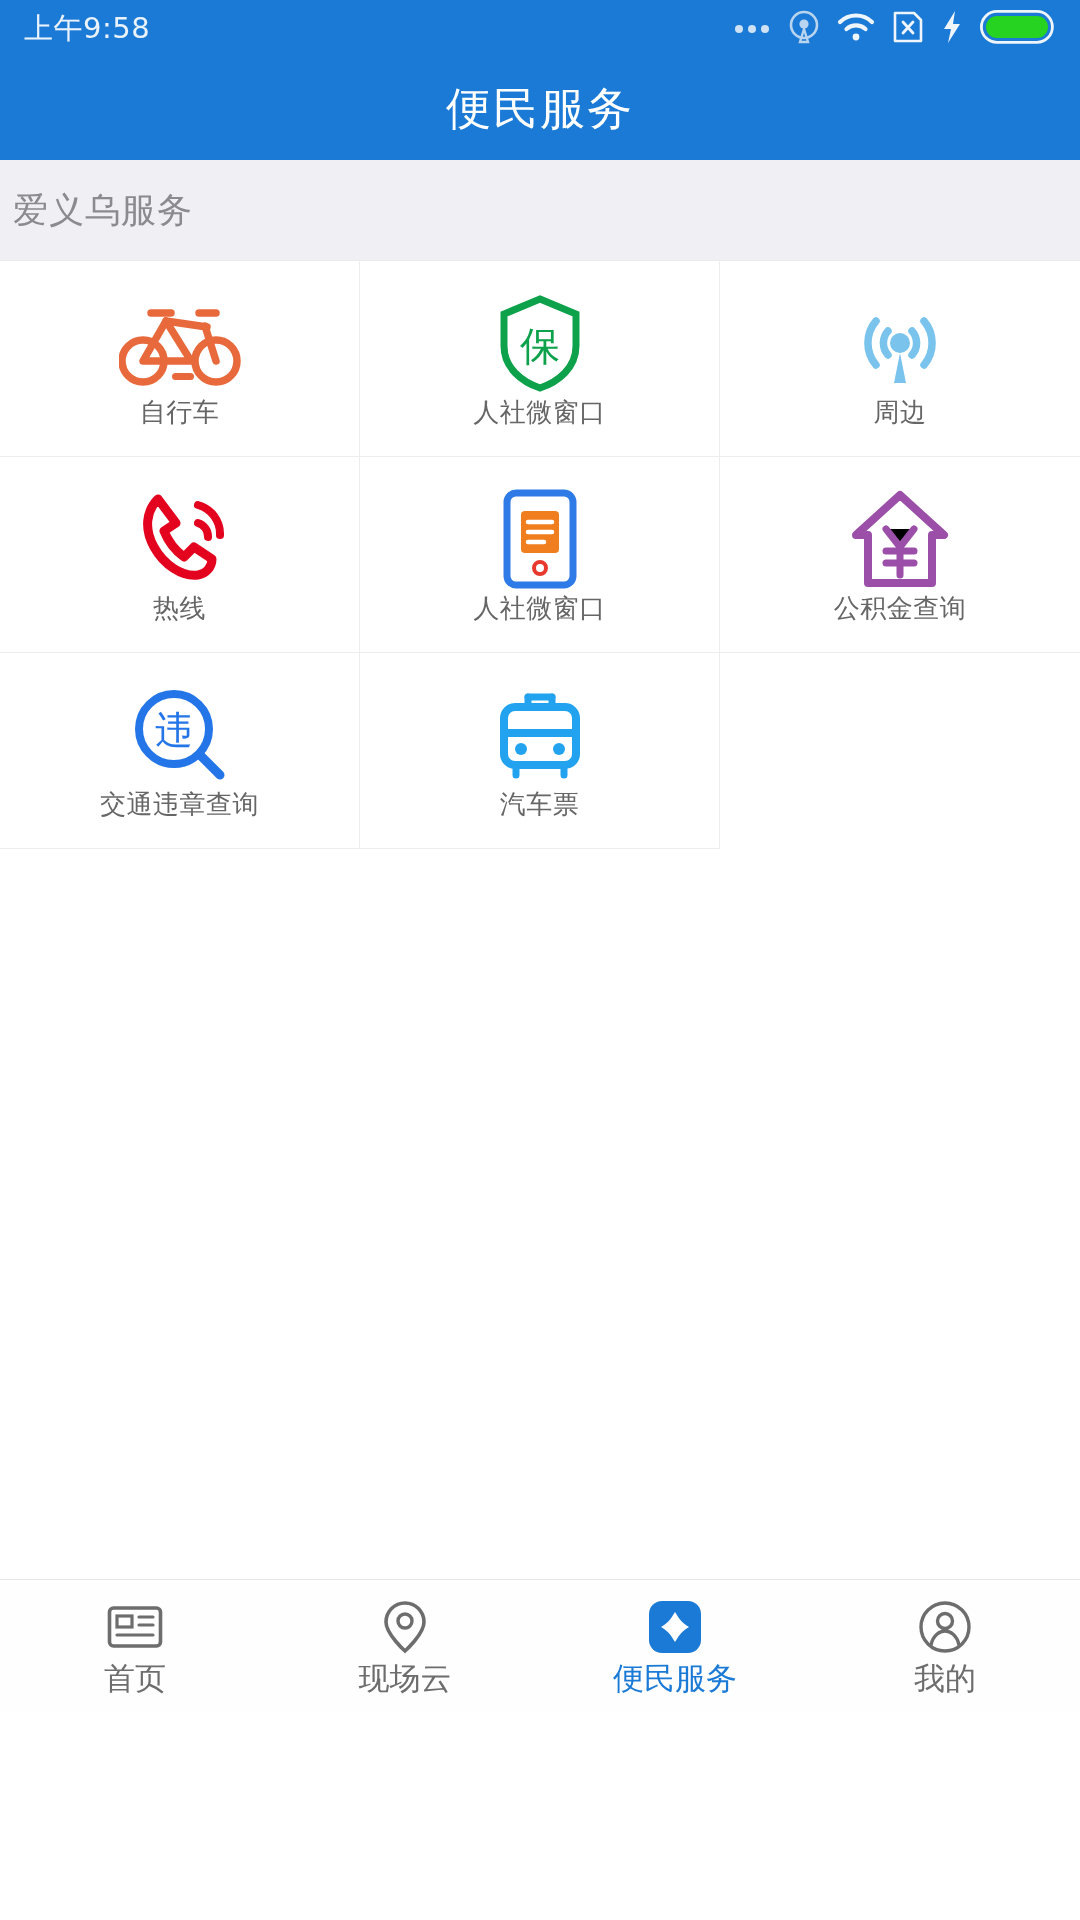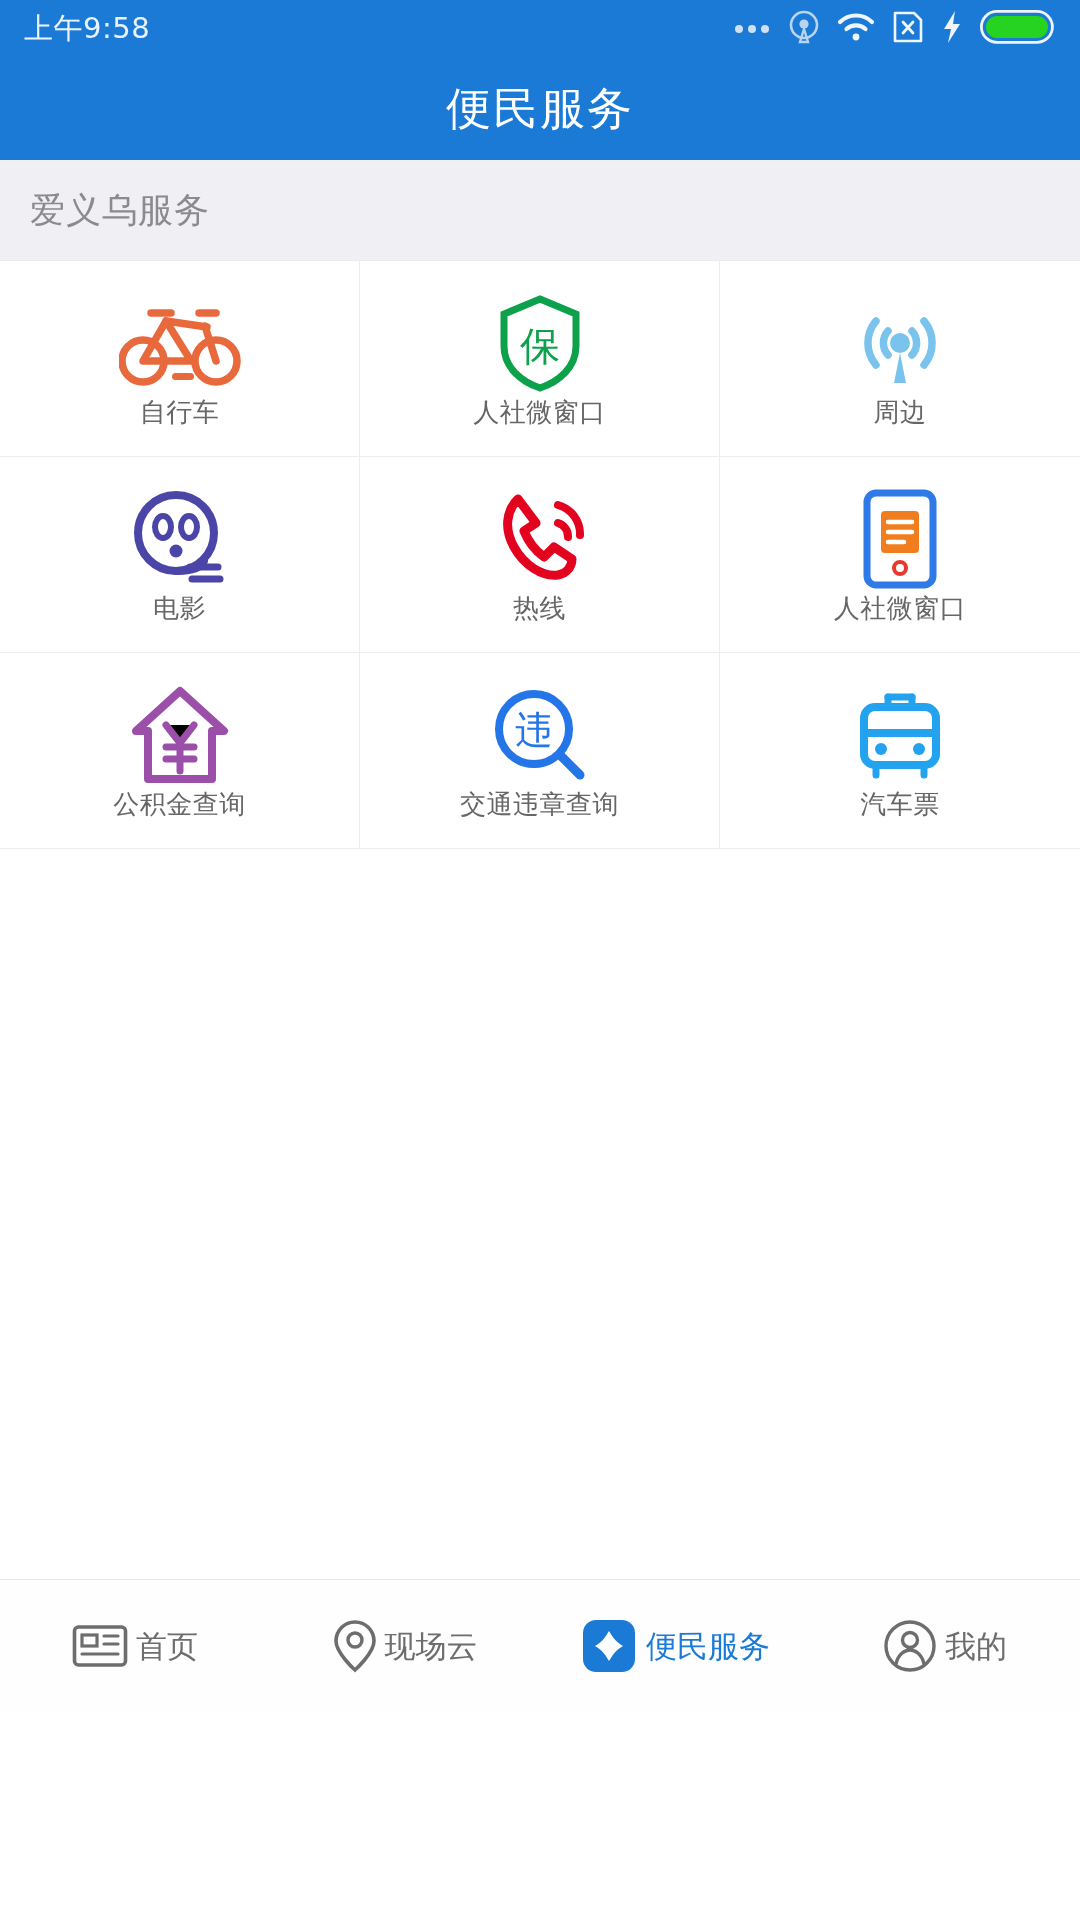--- a/index.html
+++ b/index.html
@@ -25,21 +25,21 @@
   
   .titlebar {
     height:102px; background:#1B7AD6; flex:0 0 auto;
     display:flex; align-items:center; justify-content:center;
   }
   .titlebar h1 { color:#fff; font-size:45px; font-weight:400; letter-spacing:2px; }
 
   
   .section-head {
     height:100px; background:#f0eff3; flex:0 0 auto;
-    display:flex; align-items:center; padding-left:30px;
+    display:flex; align-items:center; padding-left:13px;
   }
   .section-head span { color:#8a8a8f; font-size:35px; font-weight:400; letter-spacing:1px; }
 
   
   .grid {
     flex:0 0 auto; background:#fff;
     display:grid; grid-template-columns:repeat(3,1fr);
     border-top:1px solid #ebebeb;
   }
   .cell {
@@ -53,21 +53,21 @@
   .cell .lbl { margin-top:6px; font-size:26px; color:#666666; letter-spacing:0.5px; line-height:1; }
 
   .filler { flex:1 1 auto; background:#fff; }
 
   
   .tabbar {
     flex:0 0 auto; height:133px; background:#fefefe;
     border-top:1px solid #e6e6e6;
     display:grid; grid-template-columns:repeat(4,1fr);
   }
-  .tab { display:flex; flex-direction:row; align-items:center; justify-content:center; gap:8px; }
+  .tab { display:flex; flex-direction:column; align-items:center; justify-content:center; gap:8px; }
   .tab .ticon { height:56px; display:flex; align-items:center; justify-content:center; }
   .tab .tlabel { font-size:31px; color:#6d6d6d; line-height:1; }
   .tab.active .tlabel { color:#1B7AD6; }
 </style>
 </head>
 <body>
 
 <div class="phone">
 
   <div class="statusbar">
@@ -159,34 +159,20 @@
             <path d="M36 60 A18 18 0 0 1 36 36"></path>
             <path d="M60 60 A18 18 0 0 0 60 36"></path>
           </g>
           <circle cx="48" cy="48" r="10" fill="#79C3EC"></circle>
           <path d="M48 58 L42 88 L54 88 Z" fill="#79C3EC"></path>
         </svg>
       </div>
       <div class="lbl">周边</div>
     </div>
 
-    <div class="cell">
-      <div class="ico">
-        <svg width="96" height="100" viewBox="0 0 96 100">
-          <circle cx="44" cy="44" r="38" fill="none" stroke="#4B45A8" stroke-width="8"></circle>
-          <ellipse cx="31" cy="38" rx="8" ry="11" fill="none" stroke="#4B45A8" stroke-width="6"></ellipse>
-          <ellipse cx="57" cy="38" rx="8" ry="11" fill="none" stroke="#4B45A8" stroke-width="6"></ellipse>
-          <circle cx="44" cy="62" r="6.5" fill="#4B45A8"></circle>
-          <path d="M44 82 Q68 82 72 72" fill="none" stroke="#4B45A8" stroke-width="8" stroke-linecap="round"></path>
-          <path d="M58 78 H86" stroke="#4B45A8" stroke-width="7" stroke-linecap="round"></path>
-          <path d="M60 90 H88" stroke="#4B45A8" stroke-width="7" stroke-linecap="round"></path>
-        </svg>
-      </div>
-      <div class="lbl">电影</div>
-    </div>
 
     <div class="cell">
       <div class="ico">
         <svg width="104" height="100" viewBox="0 0 104 100">
           <path d="M30 10 C18 22 16 40 26 58 C36 76 54 88 70 86 C78 85 84 78 84 70 L66 58 L56 68 C48 62 40 52 36 42 L48 34 Z" fill="none" stroke="#E4031F" stroke-width="9" stroke-linejoin="round" stroke-linecap="round"></path>
           <g fill="none" stroke="#E4031F" stroke-width="8" stroke-linecap="round">
             <path d="M70 16 A30 30 0 0 1 92 46"></path>
             <path d="M70 34 A14 14 0 0 1 80 48"></path>
           </g>
         </svg>

